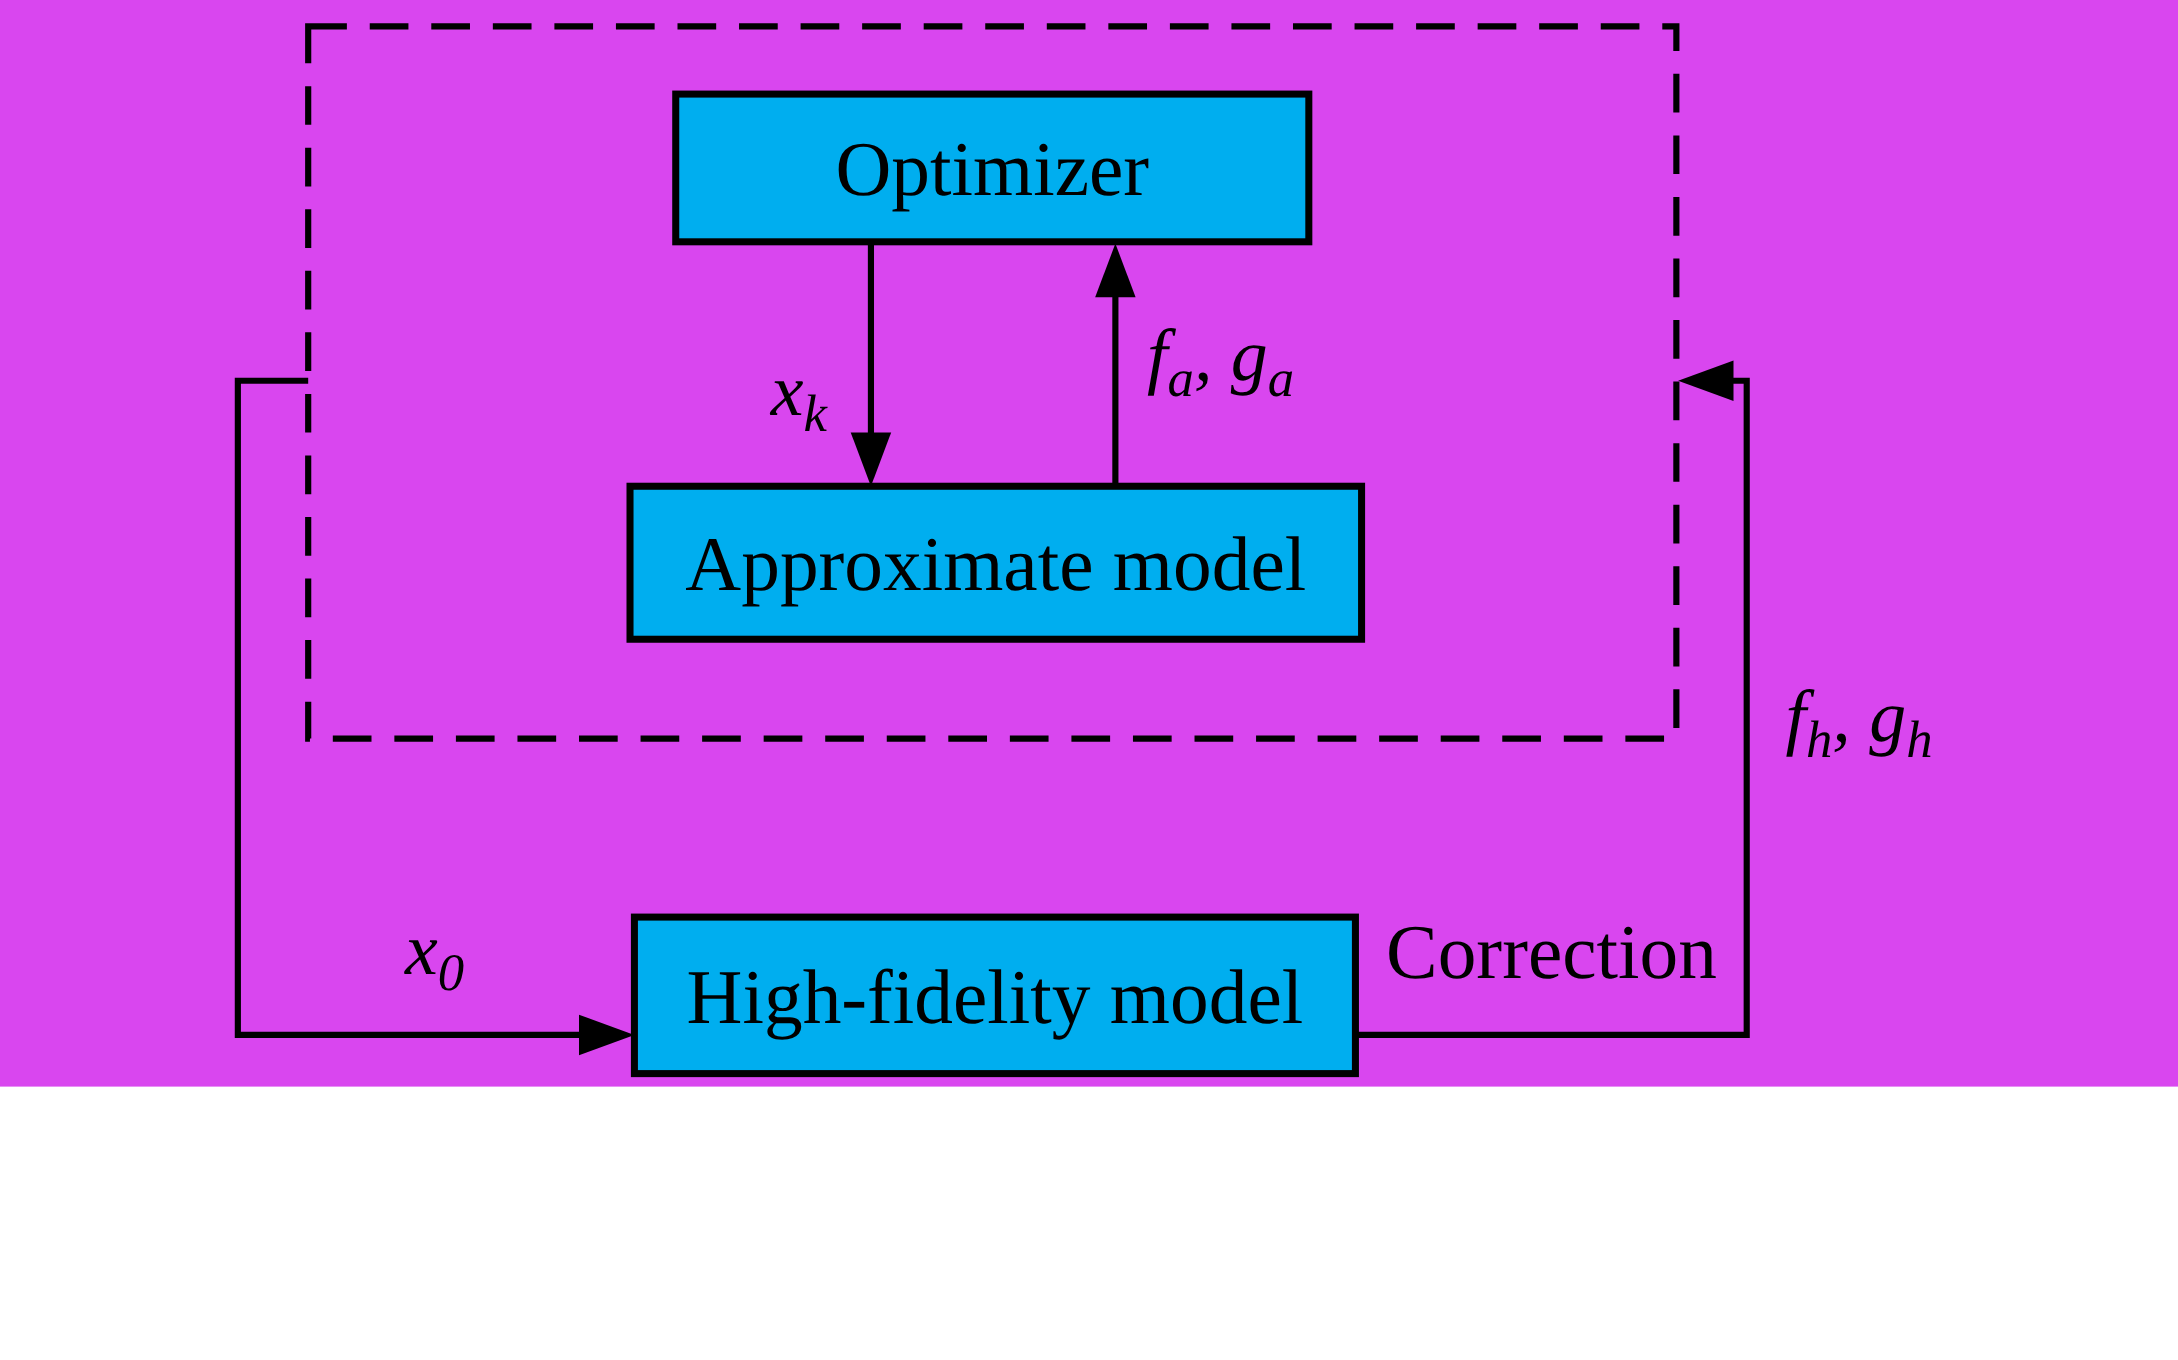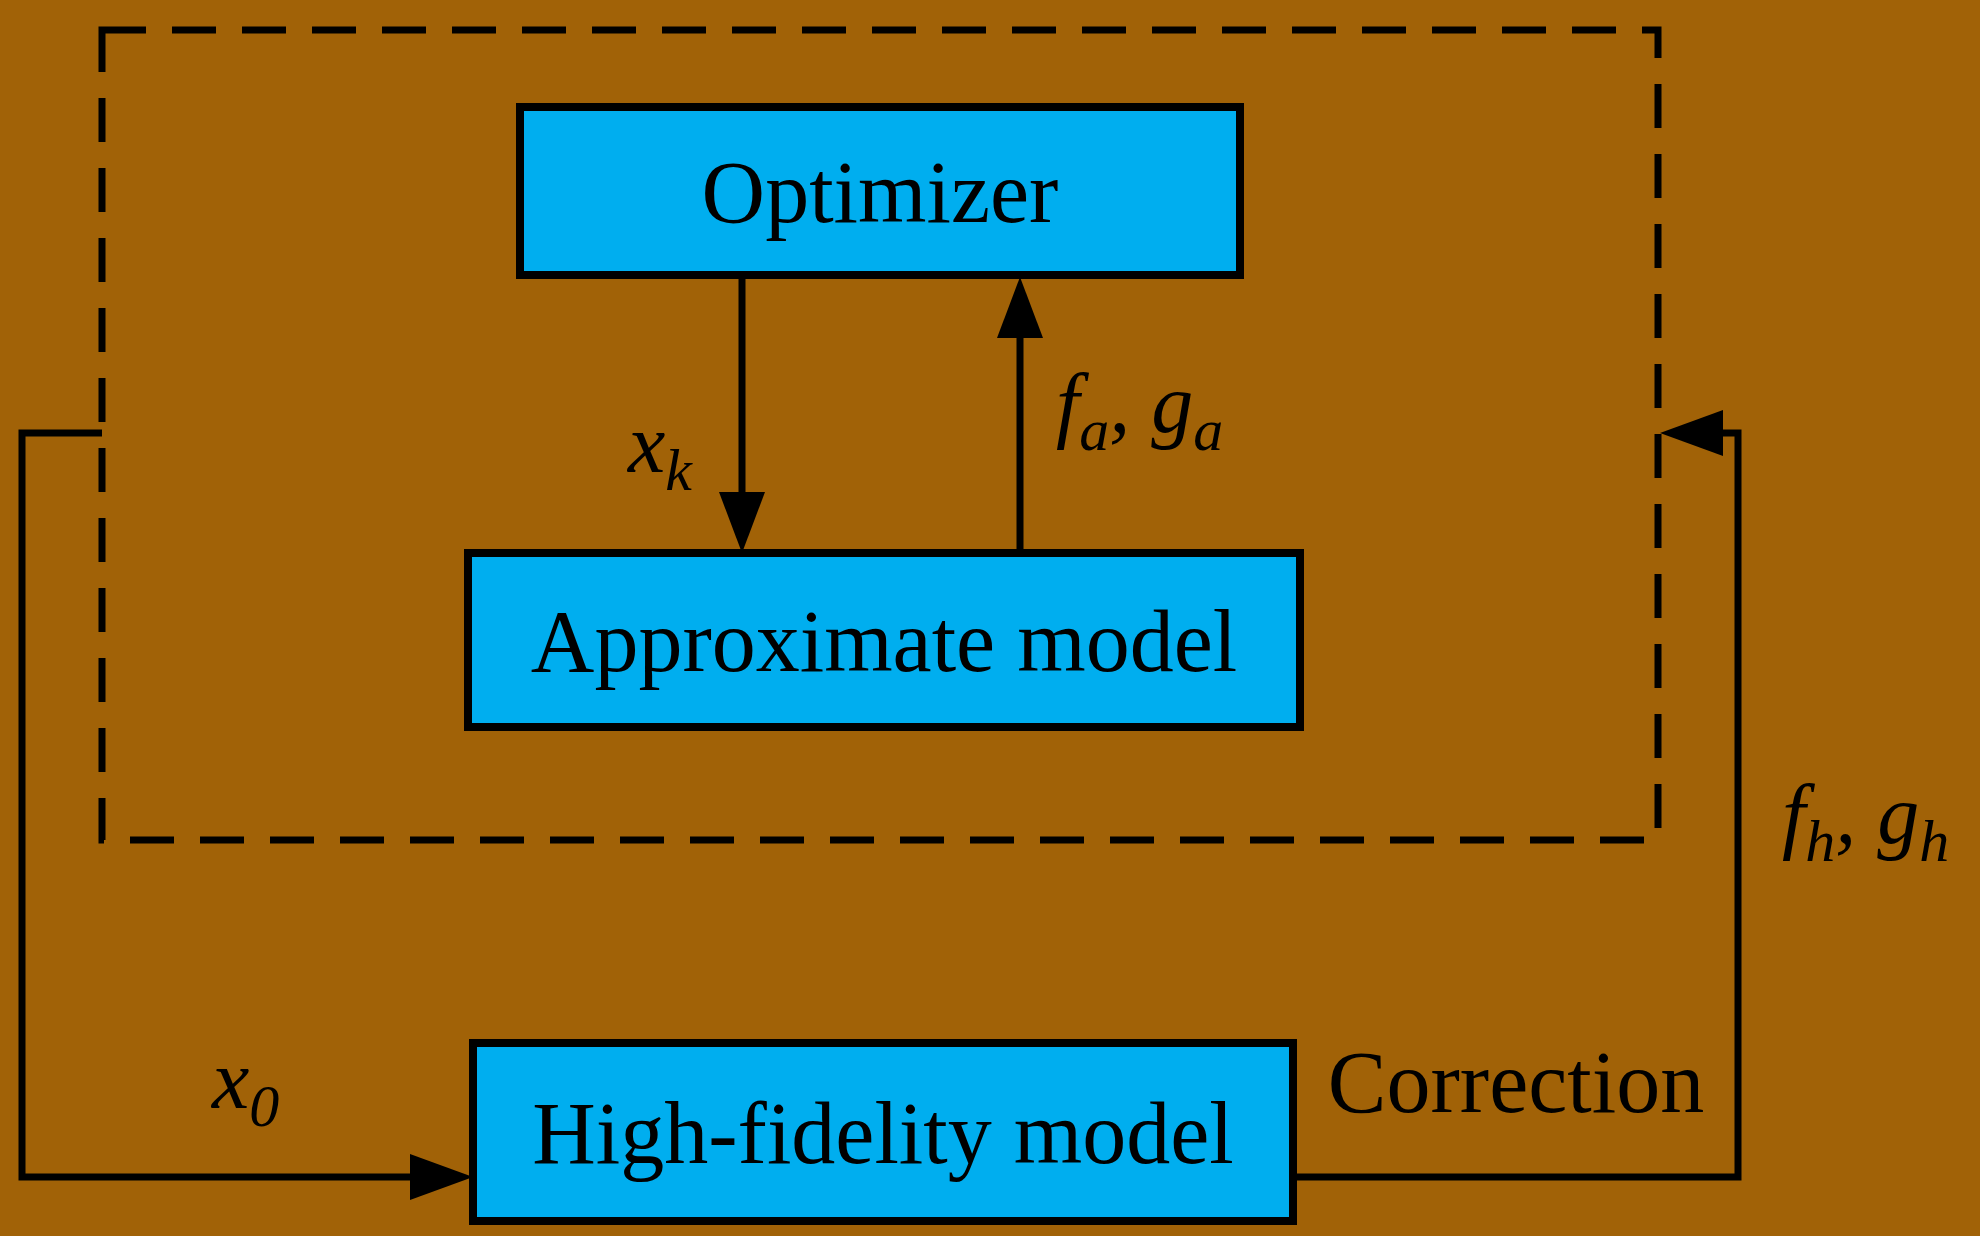--- a/index.html
+++ b/index.html
@@ -2,22 +2,22 @@
 <html><head>
 <meta charset="utf-8">
 <style>
   html, body {
     margin: 0;
     padding: 0;
     background: #ffffff;
   }
   .diagram-wrap {
     width: 1980px;
-    height: 1236px;
-    background: #a16207;
+    height: 988px;
+    background: #d946ef;
     position: relative;
     overflow: hidden;
   }
   svg {
     display: block;
     width: 100%;
     height: 100%;
   }
   .box-label {
     font-family: "Liberation Serif", "DejaVu Serif", serif;

